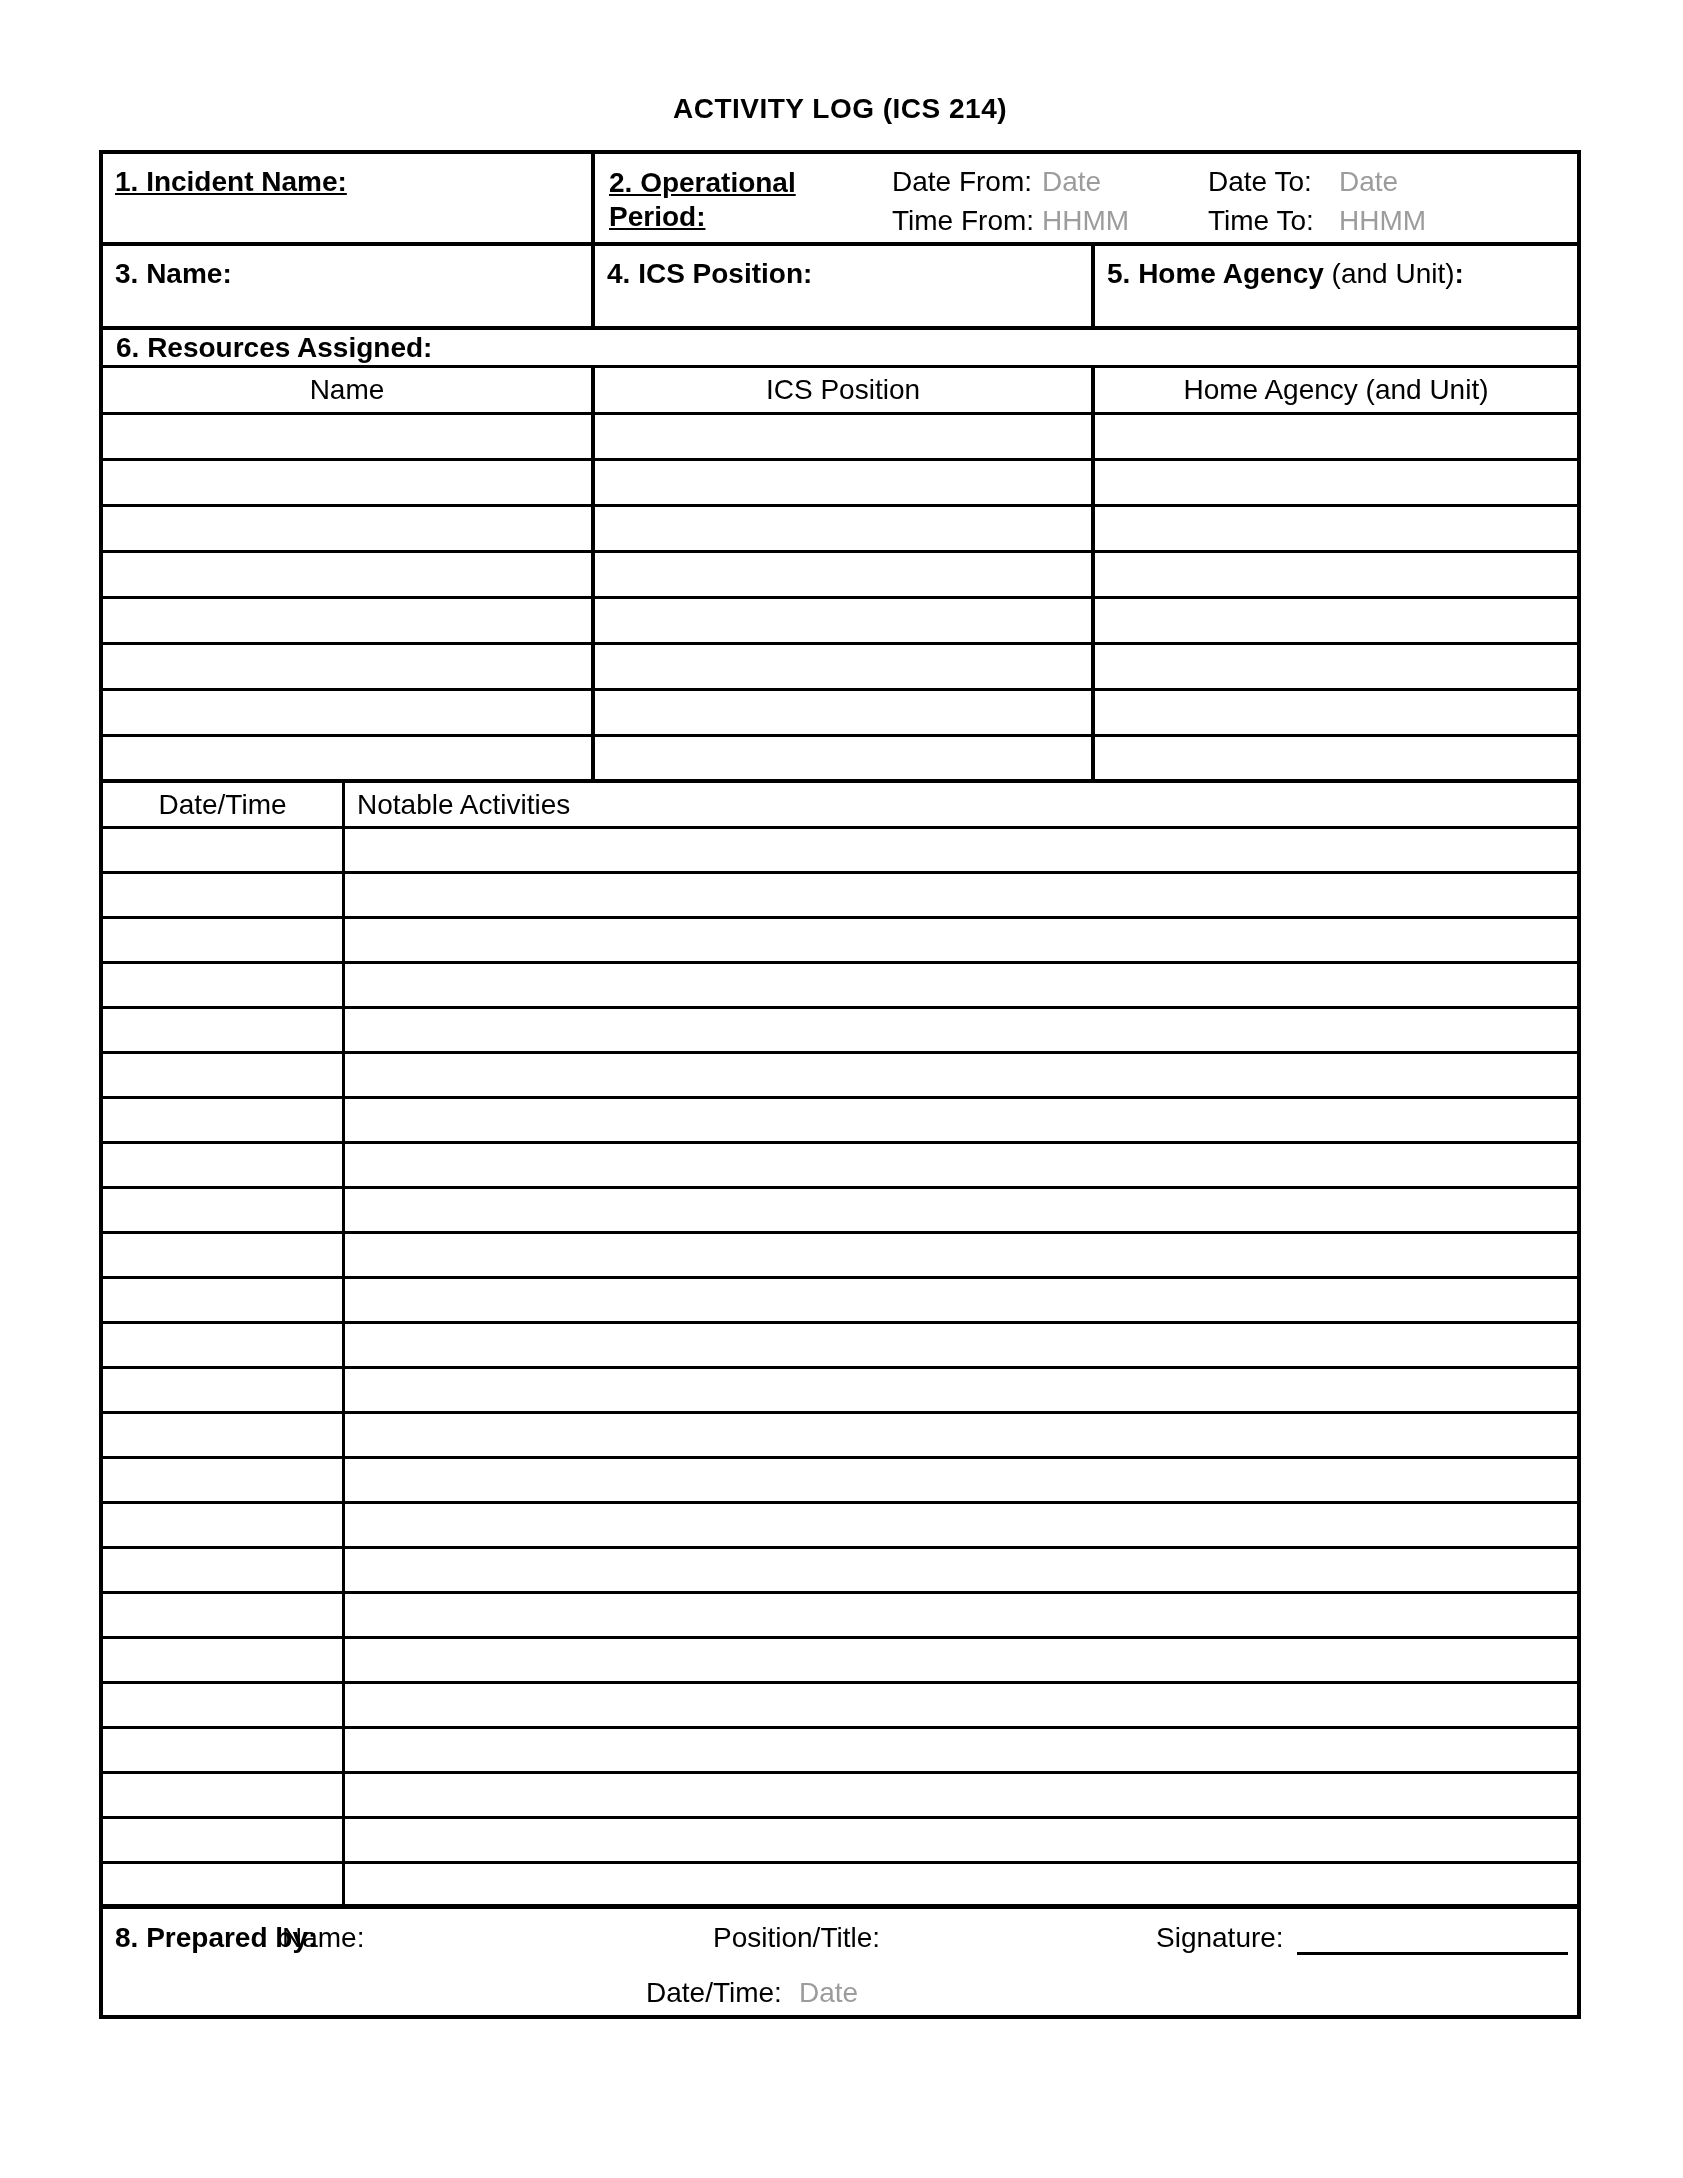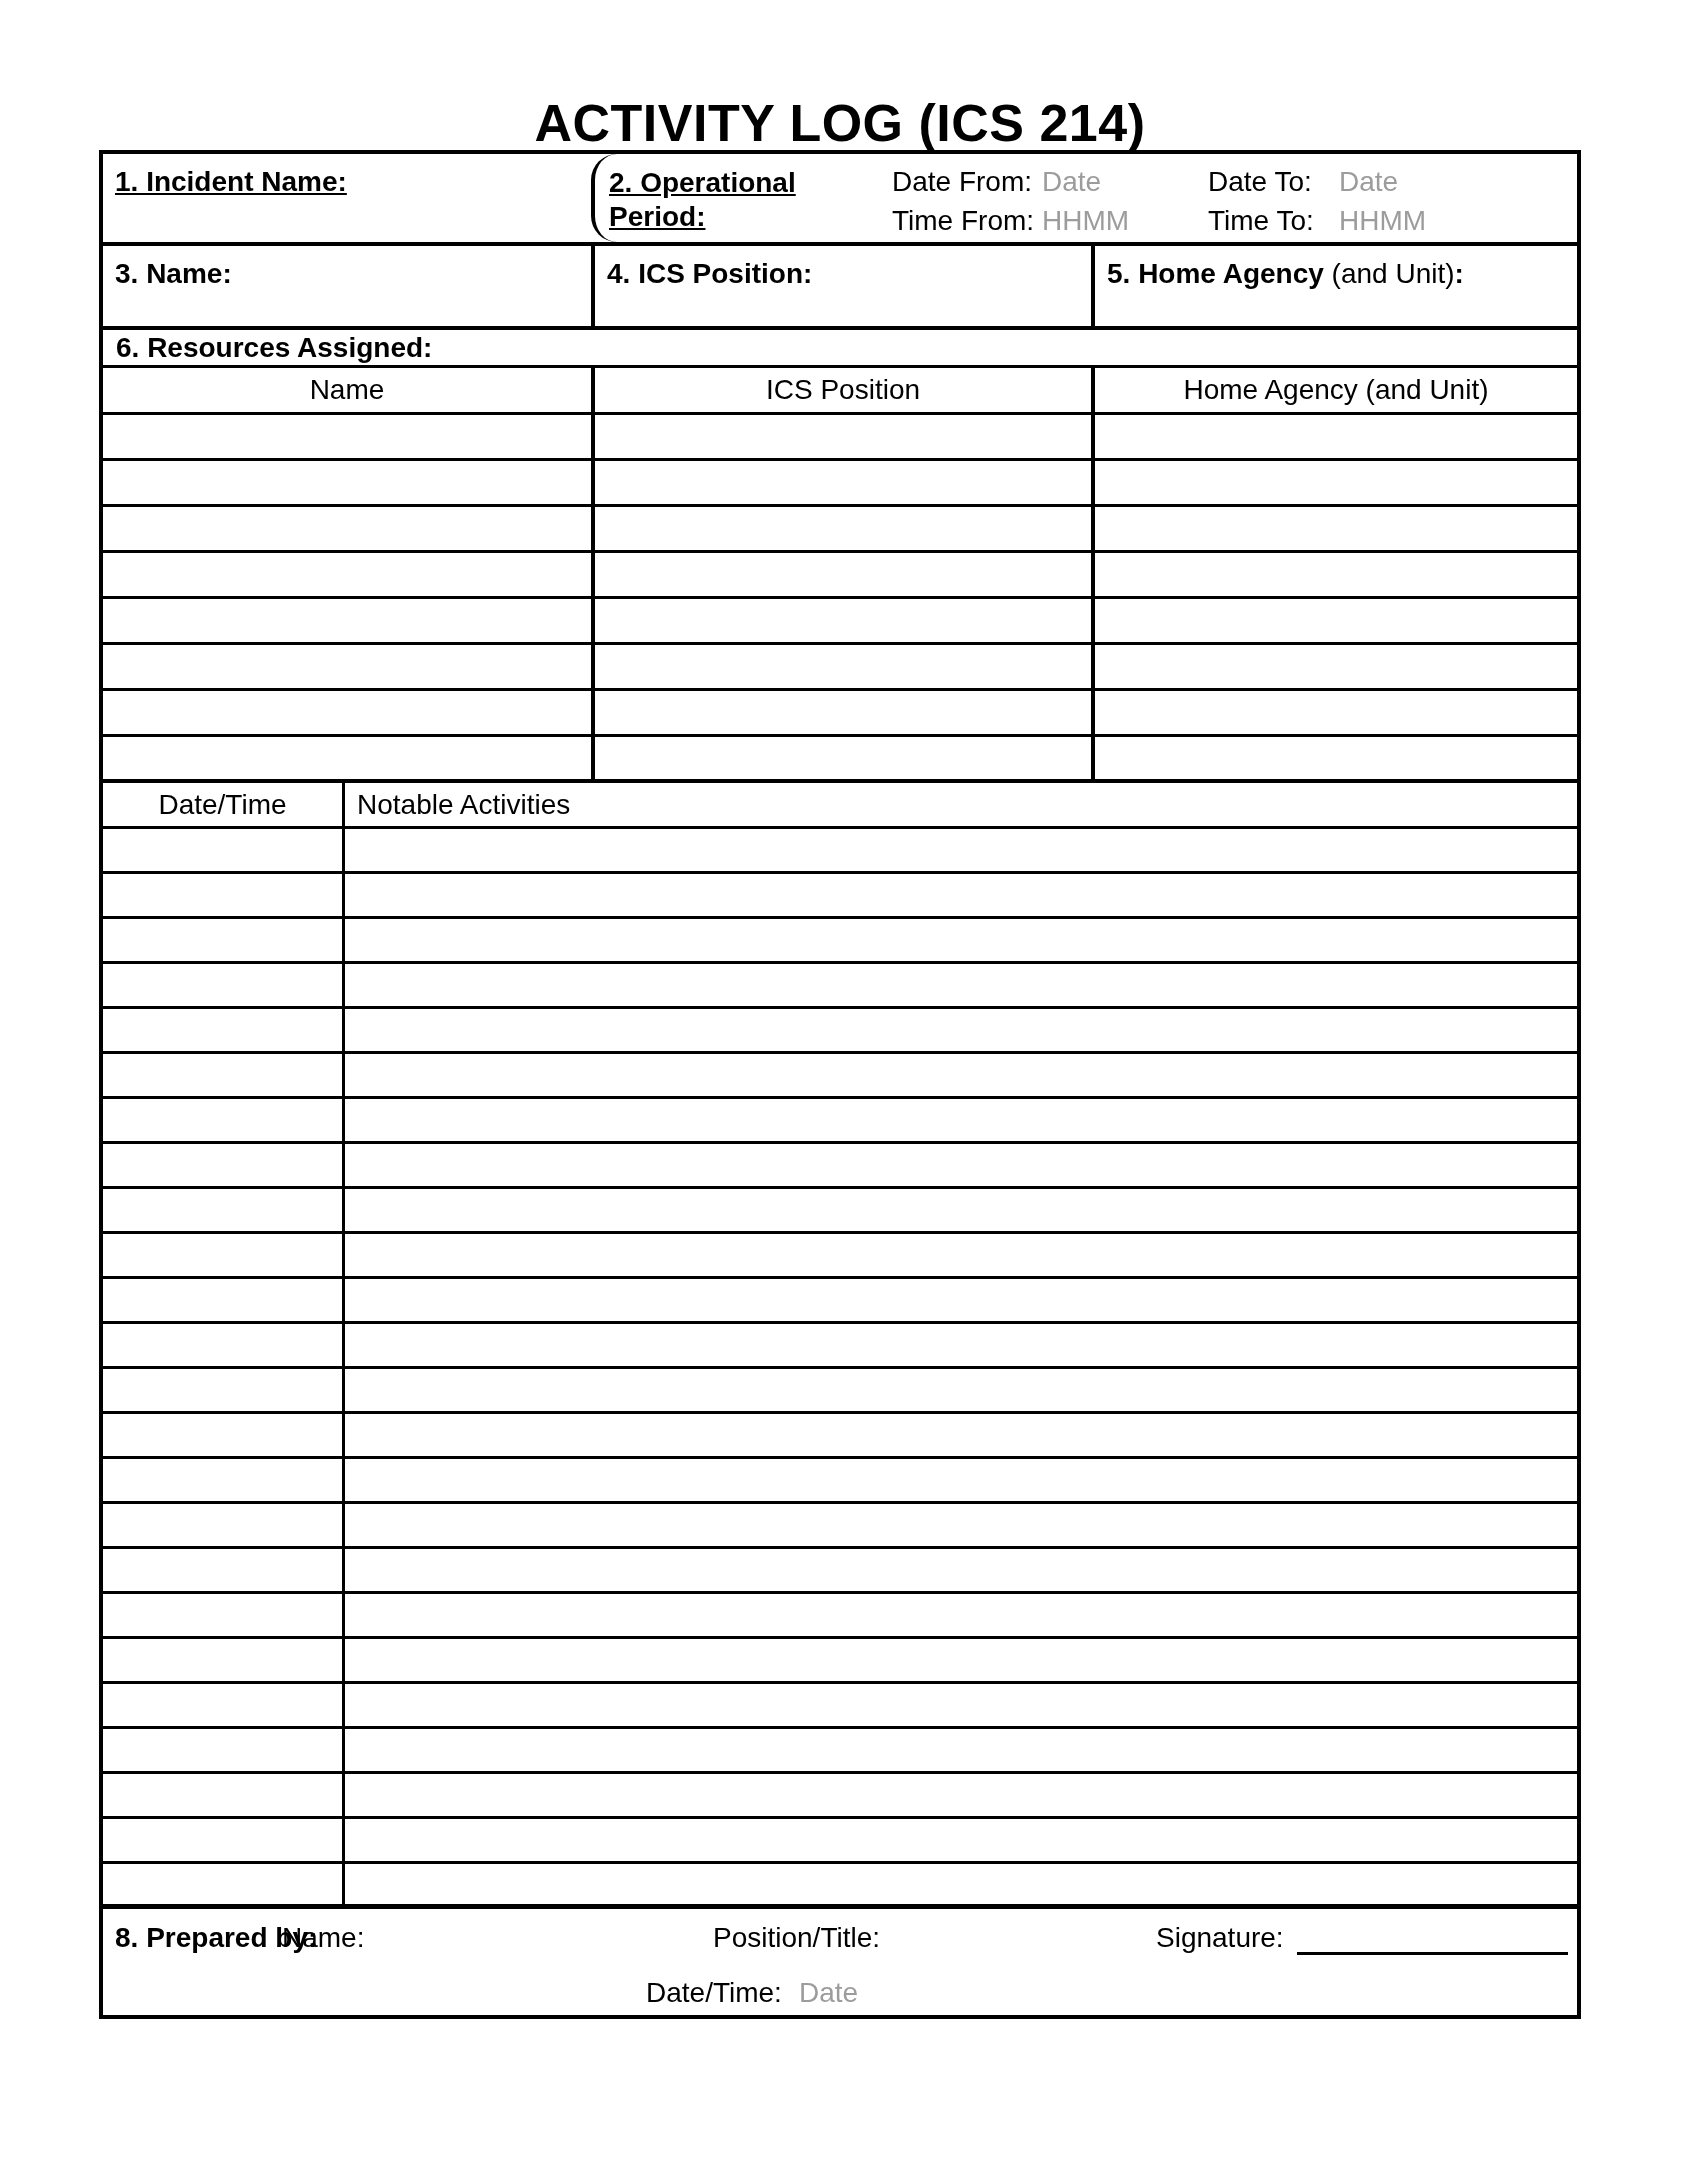--- a/index.html
+++ b/index.html
@@ -4,34 +4,34 @@
 <style>
   * { box-sizing: border-box; margin: 0; padding: 0; }
   html, body { background: #ffffff; }
   .page {
     position: relative; width: 1683px; height: 2178px; background: #ffffff;
     font-family: "Liberation Sans", sans-serif; color: #000000; font-size: 28px;
     overflow: hidden;
   }
   .title {
     position: absolute; top: 93px; left: 99px; width: 1482px;
-    text-align: center; font-weight: 700; font-size: 52px; letter-spacing: 0.5px;
+    text-align: center; font-weight: 700; font-size: 28px; letter-spacing: 0.5px;
   }
   .form {
     position: absolute; top: 150px; left: 99px; width: 1482px;
     border: 4px solid #000; background: #fff;
   }
   .row { display: flex; }
   .lbl { font-weight: 700; }
   .ph { color: #9c9c9c; }
 
   
   .r1 { height: 92px; border-bottom: 4px solid #000; text-decoration: underline; }
   .c-incident { width: 488px; padding: 12px 12px; }
-  .c-op { flex: 1; border-left: 4px solid #000; position: relative; padding: 12px 14px; border-radius: 26px; }
+  .c-op { flex: 1; border-left: 4px solid #000; position: relative; padding: 12px 14px; }
   .op-label { width: 248px; line-height: 1.2; font-weight: 700; }
   .op-line { position: absolute; left: 297px; right: 8px; display: flex; white-space: nowrap; }
   .op-line1 { top: 12px; }
   .op-line2 { top: 51px; }
   .w1 { width: 150px; display: inline-block; }
   .w2 { width: 166px; display: inline-block; }
   .w3 { width: 131px; display: inline-block; }
 
   
   .r2 { height: 84px; border-bottom: 4px solid #000; }

